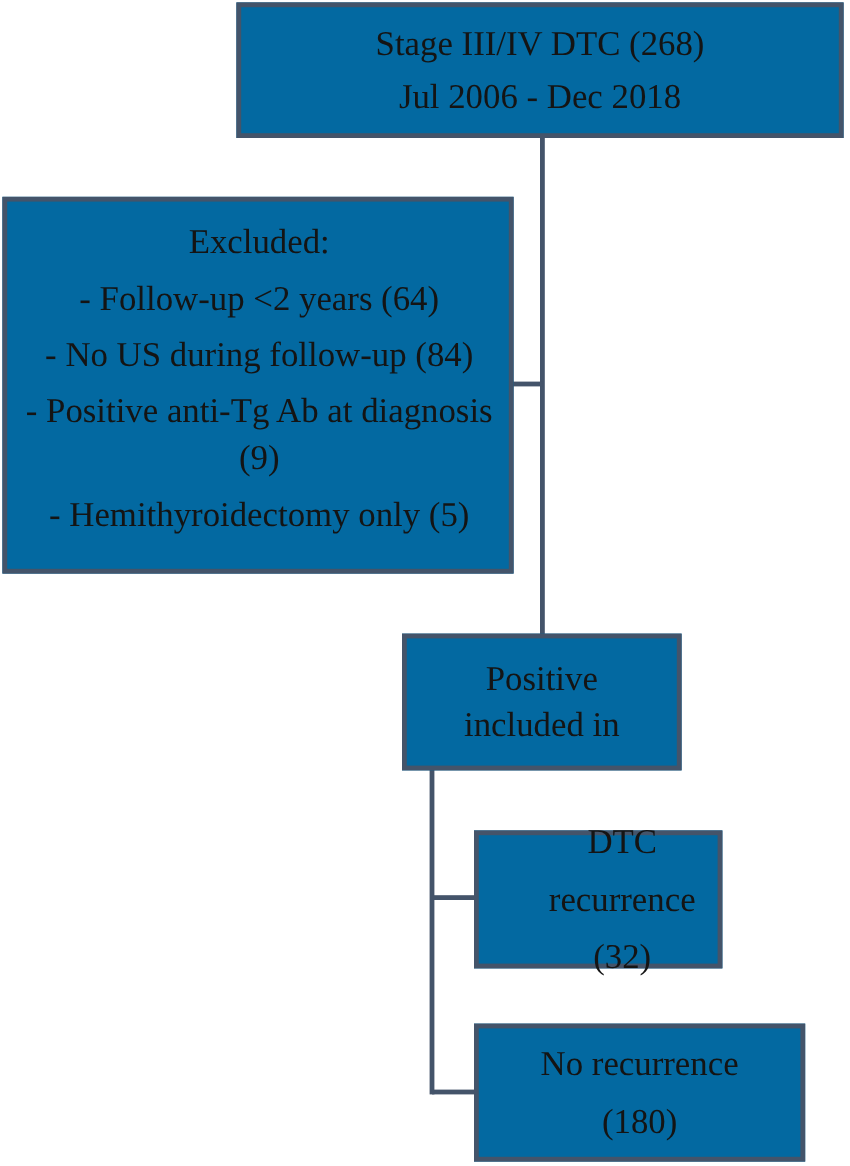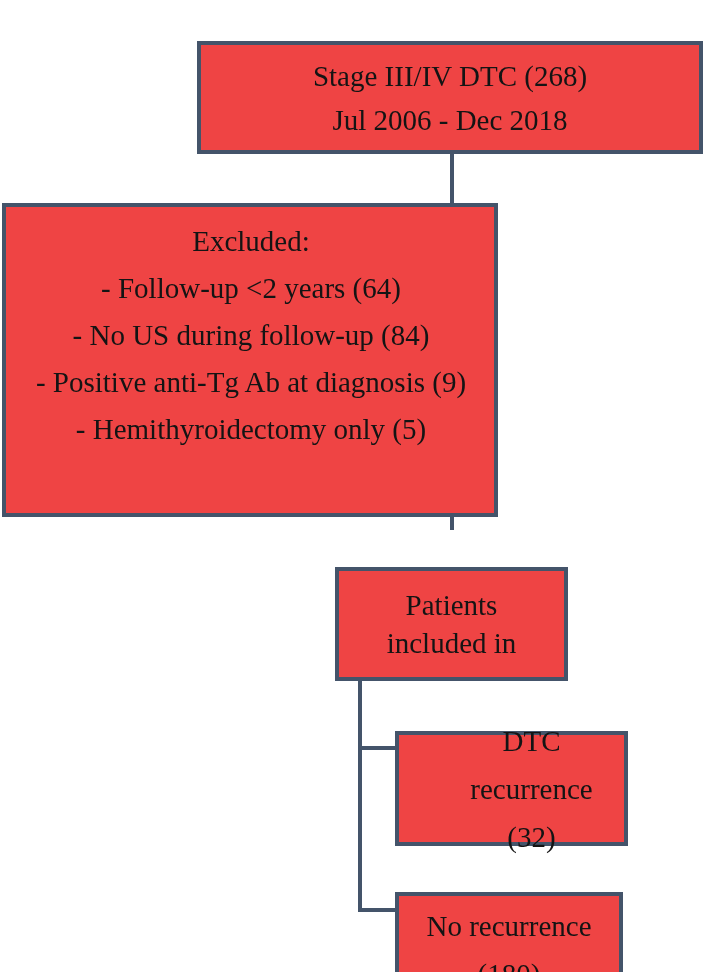--- a/index.html
+++ b/index.html
@@ -13,22 +13,21 @@
     height: 972px;
     background: var(--bg, #ffffff);
     font-family: "Liberation Serif", "DejaVu Serif", serif;
     color: var(--text, #141414);
     overflow: hidden;
   }
   .box {
     position: absolute;
     box-sizing: border-box;
     border: 4px solid var(--border, #44546A);
-    background: #ef4444;
-    margin-top: 39px;
+    background: #0369a1;
   }
   .conn {
     position: absolute;
     background: var(--border, #44546A);
   }
   .center-col {
     display: flex;
     flex-direction: column;
     justify-content: center;
     align-items: center;
@@ -37,45 +36,45 @@
 
   
   .box-stage {
     left: 197px; top: 2px; width: 506px; height: 113px;
     font-size: 29px;
   }
   .box-stage .line { line-height: 44px; }
 
   
   .box-excluded {
-    left: 2px; top: 164px; width: 496px; height: 314px;
+    left: 2px; top: 164px; width: 426px; height: 314px;
     font-size: 29px;
     padding: 14px 4px 4px 6px;
   }
   .excl-heading { text-align: center; line-height: 40px; }
   .excl-item { line-height: 39px; margin-top: 8px; text-align: center; }
 
   
   .box-included {
     left: 335px; top: 528px; width: 233px; height: 114px;
     font-size: 29px;
   }
   .box-included .line { line-height: 38px; }
 
   
   .box-recurrence {
-    left: 395px; top: 692px; width: 233px; height: 115px;
+    left: 395px; top: 692px; width: 207px; height: 115px;
     font-size: 29px;
     padding-left: 40px;
   }
   .box-recurrence .line { line-height: 48px; }
 
   
   .box-no-recurrence {
-    left: 395px; top: 853px; width: 228px; height: 115px;
+    left: 395px; top: 853px; width: 276px; height: 115px;
     font-size: 29px;
   }
   .box-no-recurrence .line { line-height: 48px; }
 
   
   .conn-v1 { left: 450px; top: 113px; width: 4px;  height: 417px; }
   .conn-h1 { left: 424px; top: 318px; width: 28px; height: 4px;  }
   .conn-v2 { left: 358px; top: 640px; width: 4px;  height: 272px; }
   .conn-h2 { left: 360px; top: 746px; width: 37px; height: 4px;  }
   .conn-h3 { left: 360px; top: 908px; width: 37px; height: 4px;  }
@@ -98,21 +97,21 @@
 
   <div class="box box-excluded">
     <div class="excl-heading">Excluded:</div>
     <div class="excl-item">- Follow-up &lt;2 years (64)</div>
     <div class="excl-item">- No US during follow-up (84)</div>
     <div class="excl-item">- Positive anti-Tg Ab at diagnosis (9)</div>
     <div class="excl-item">- Hemithyroidectomy only (5)</div>
   </div>
 
   <div class="box box-included center-col">
-    <div class="line">Patients</div>
+    <div class="line">Positive</div>
     <div class="line">included in</div>
   </div>
 
   <div class="box box-recurrence center-col">
     <div class="line">DTC recurrence</div>
     <div class="line">(32)</div>
   </div>
 
   <div class="box box-no-recurrence center-col">
     <div class="line">No recurrence</div>

